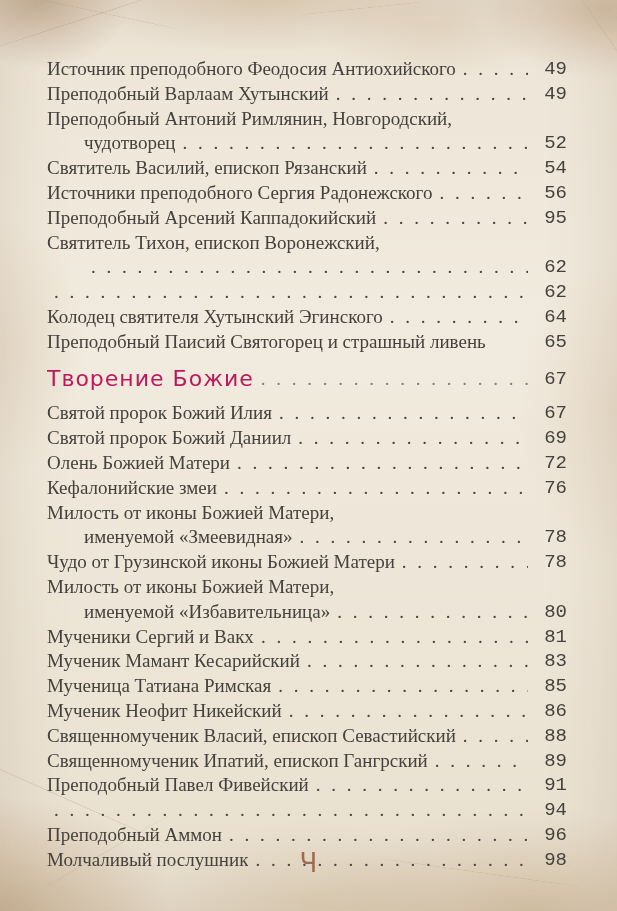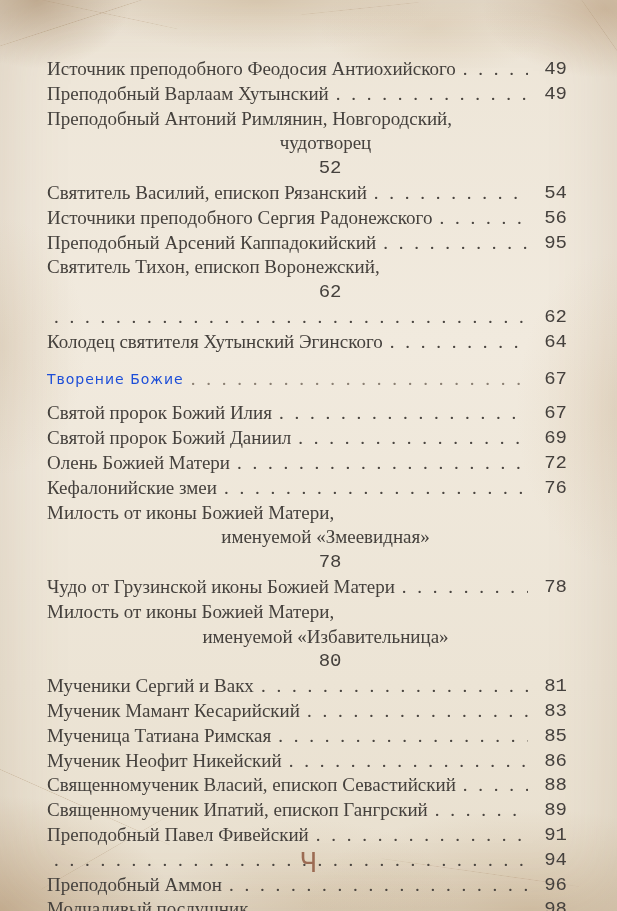--- a/index.html
+++ b/index.html
@@ -24,35 +24,35 @@
   .branch{position:absolute;border-top:1.5px solid rgba(148,112,74,.30);border-radius:50%;height:0;pointer-events:none;}
   .b1{width:180px;left:-30px;top:26px;transform:rotate(-18deg);}
   .b2{width:140px;left:40px;top:14px;transform:rotate(12deg);border-top-color:rgba(148,112,74,.22);}
   .b3{width:120px;left:300px;top:8px;transform:rotate(-6deg);border-top-color:rgba(148,112,74,.18);}
   .b4{width:220px;left:-40px;top:800px;transform:rotate(24deg);}
   .b5{width:150px;left:30px;top:852px;transform:rotate(-30deg);border-top-color:rgba(148,112,74,.24);}
   .b6{width:200px;left:380px;top:872px;transform:rotate(8deg);border-top-color:rgba(148,112,74,.20);}
   .b7{width:110px;left:555px;top:40px;transform:rotate(55deg);border-top-color:rgba(148,112,74,.25);}
 
   .content{position:absolute;left:47px;right:50px;top:57px;}
-  .row{display:flex;align-items:center;font-size:19px;line-height:24.8px;white-space:nowrap;}
+  .row{display:flex;align-items:flex-start;font-size:19px;line-height:24.8px;white-space:nowrap;}
   .row .title{flex:0 1 auto;overflow:hidden;}
-  .row.indent{padding-left:37px;flex-direction:column;}
+  .row.indent{padding-left:37px;}
   .dots{flex:1 1 0;min-width:0;overflow:hidden;white-space:nowrap;margin:0 7px 0 7px;color:#4a4540;}
   .dots::before{
     content:". . . . . . . . . . . . . . . . . . . . . . . . . . . . . . . . . . . . . . . . . . . . . . . . . . . . . . . . . . . . . . . . . . . . . . . .";
     letter-spacing:3px;
   }
   .row.no-dots .dots::before{content:none;}
   .page{flex:0 0 auto;min-width:32px;text-align:right;font-family:Liberation Mono, monospace;}
 
   .row.heading{margin:12px 0 10px;}
   .row.heading .title{
     font-family:"DejaVu Sans", sans-serif;
-    font-size:14px;color:#1d4ed8;letter-spacing:1px;
+    font-size:22px;color:#be185d;letter-spacing:1px;
   }
   .row.heading .dots{color:#8a7f72;}
   .row.heading .page{font-size:19px;color:#45413d;}
 
   .footer-marker{
     position:absolute;left:0;right:0;top:848px;text-align:center;
     font-family:"DejaVu Sans", sans-serif;
     font-size:26px;color:#9c6b53;
   }
 </style>
@@ -114,20 +114,25 @@
     </div>
     <div class="row">
       <span class="dots"></span>
       <span class="page">62</span>
     </div>
     <div class="row">
       <span class="title">Колодец святителя Хутынский Эгинского</span>
       <span class="dots"></span>
       <span class="page">64</span>
     </div>
+    <div class="row no-dots">
+      <span class="title">Преподобный Паисий Святогорец и страшный ливень</span>
+      <span class="dots"></span>
+      <span class="page">65</span>
+    </div>
     <div class="row heading">
       <span class="title">Творение Божие</span>
       <span class="dots"></span>
       <span class="page">67</span>
     </div>
     <div class="row">
       <span class="title">Святой пророк Божий Илия</span>
       <span class="dots"></span>
       <span class="page">67</span>
     </div>

